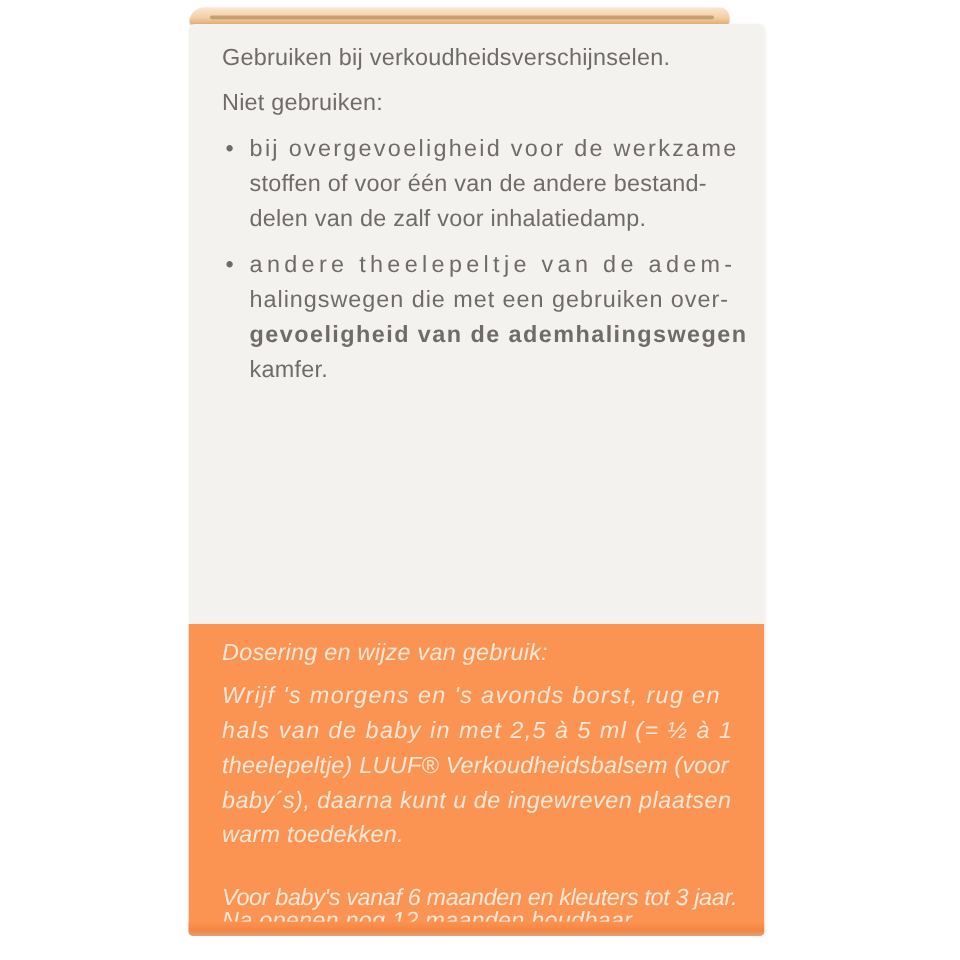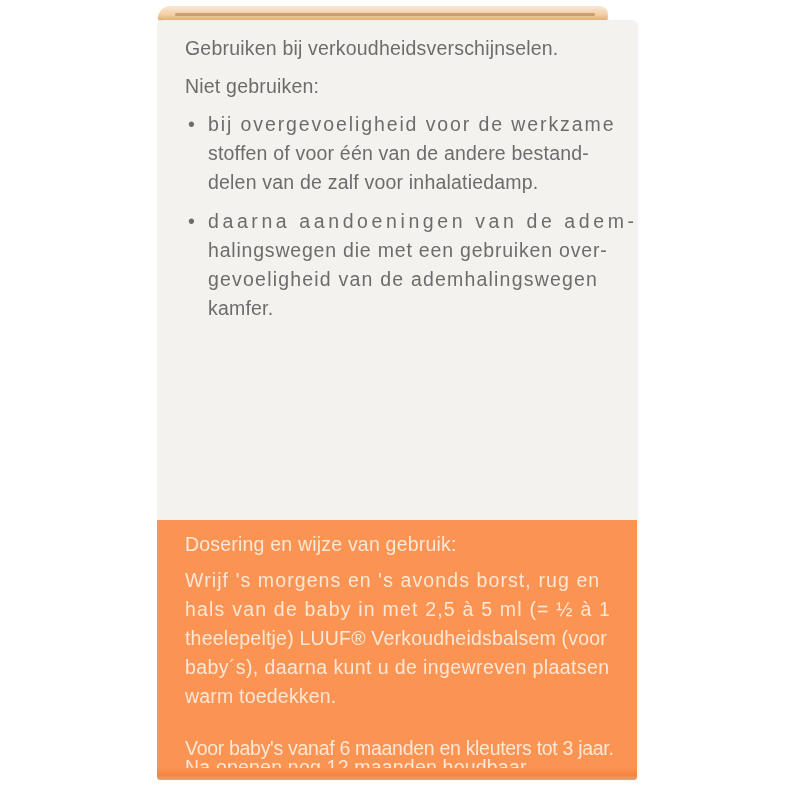--- a/index.html
+++ b/index.html
@@ -71,21 +71,21 @@
       height: 12px;
       background: linear-gradient(180deg, #fb9352 0%, #f58540 60%, #d9a57c 100%);
     }
     .text {
       font-family: "Liberation Sans", sans-serif;
       font-size: 19.5px;
       line-height: 29px;
       letter-spacing: 0.2px;
     }
     .light-text { color: #6f6b6b; }
-    .orange-text { color: #fde7d7; }
+    .orange-text { color: #fde7d7; font-style: italic; }
     .para {
       position: absolute;
       left: 28px;
       margin: 0;
       white-space: nowrap;
     }
     .bullet-list {
       position: absolute;
       left: 28px;
       margin: 0;
@@ -121,23 +121,23 @@
 
       <ul class="bullet-list text light-text" style="top:90px;">
         <li class="bullet-item" style="margin-bottom:10px;">
           <span class="bullet-dot">•</span>
           <span class="line wide">bij overgevoeligheid voor de werkzame</span>
           <span class="line">stoffen of voor één van de andere bestand-</span>
           <span class="line">delen van de zalf voor inhalatiedamp.</span>
         </li>
         <li class="bullet-item">
           <span class="bullet-dot">•</span>
-          <span class="line" style="letter-spacing:3.6px;">daarna aandoeningen van de adem-</span>
+          <span class="line" style="letter-spacing:3.6px;">andere theelepeltje van de adem-</span>
           <span class="line" style="letter-spacing:0.8px;">halingswegen die met een gebruiken over-</span>
-          <span class="line" style="letter-spacing:1.2px;">gevoeligheid van de ademhalingswegen</span>
+          <span class="line" style="letter-spacing:1.2px;font-weight:bold;">gevoeligheid van de ademhalingswegen</span>
           <span class="line">kamfer.</span>
         </li>
       </ul>
     </div>
 
     <div class="orange-panel">
       <p class="para text orange-text" style="top:10px;">Dosering en wijze van gebruik:</p>
 
       <p class="para text orange-text" style="top:46px;">
         <span class="line" style="letter-spacing:1.1px;">Wrijf 's morgens en 's avonds borst, rug en</span>

